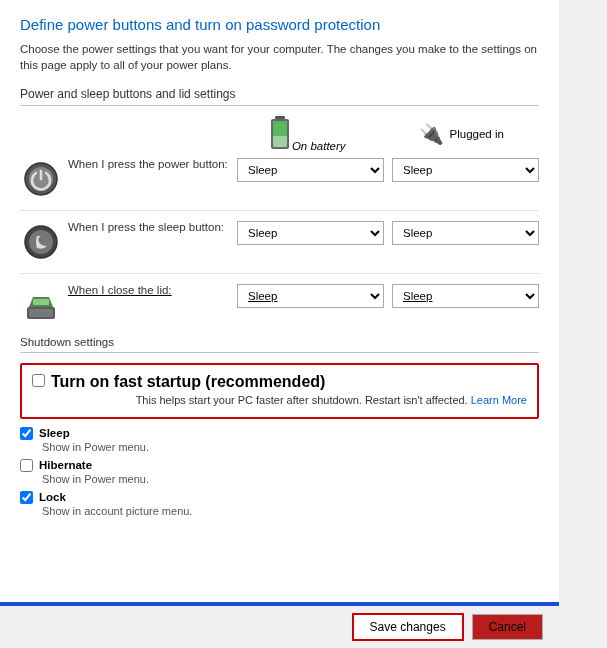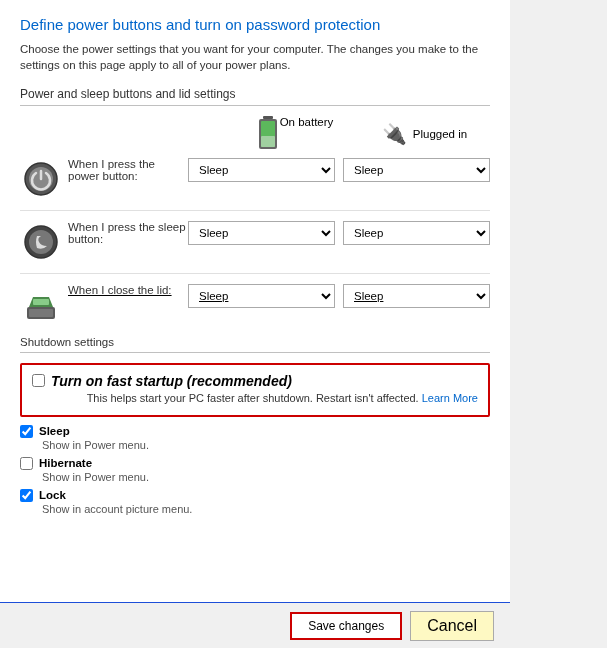--- a/index.html
+++ b/index.html
@@ -7,21 +7,21 @@
       font-family: 'Segoe UI', Tahoma, Geneva, Verdana, sans-serif;
       font-size: 12px;
       background: #f0f0f0;
       color: #000;
       width: 607px;
       height: 648px;
       overflow: hidden;
     }
     .page {
       background: #fff;
-      width: 510px;
+      width: 559px;
       height: 648px;
       padding: 16px 20px;
       position: relative;
     }
     .page-title {
       color: #0066cc;
       font-size: 15px;
       font-weight: normal;
       margin-bottom: 8px;
     }
@@ -92,23 +92,22 @@
       display: flex;
       align-items: flex-start;
       gap: 6px;
       margin-bottom: 2px;
     }
     .checkbox-row input[type="checkbox"] {
       margin-top: 1px;
       flex-shrink: 0;
     }
     .checkbox-label {
-      font-size: 14px;
+      font-size: 16px;
       font-weight: bold;
-      font-style: italic;
     }
     .fast-startup-desc {
       font-size: 11px;
       color: #333;
       margin-left: 20px;
       line-height: 1.4;
       text-align: right;
     }
     .learn-more {
       color: #0066cc;
@@ -133,59 +132,60 @@
       margin-left: 22px;
       margin-top: 1px;
     }
     .bottom-bar {
       position: absolute;
       bottom: 0;
       left: 0;
       right: 0;
       height: 46px;
       background: #f0f0f0;
-      border-top: 1px solid #1d4ed8;
+      border-top: 4px solid #1d4ed8;
       display: flex;
       align-items: center;
       justify-content: flex-end;
       gap: 8px;
       padding: 0 16px;
     }
     .btn-save {
       background: #fff;
       border: 2px solid #cc0000;
       padding: 5px 16px;
       font-size: 12px;
       cursor: pointer;
       color: #000;
     }
     .btn-cancel {
-      background: #fef9c3;
+      background: #b91c1c;
       border: 1px solid #aaa;
       padding: 5px 16px;
-      font-size: 16px;
+      font-size: 12px;
       cursor: pointer;
       color: #000;
     }
     .settings-table-header {
       display: flex;
       margin-bottom: 6px;
     }
     .col-label-space {
       flex: 1;
       min-width: 210px;
     }
     .col-battery {
       width: 155px;
       text-align: center;
       display: flex;
-      align-items: flex-start;
+      align-items: flex-end;
       justify-content: center;
       gap: 1px;
       font-size: 11.5px;
+      font-style: italic;
     }
     .col-plugged {
       width: 155px;
       text-align: center;
       display: flex;
       align-items: center;
       justify-content: center;
       gap: 5px;
       font-size: 11.5px;
     }

